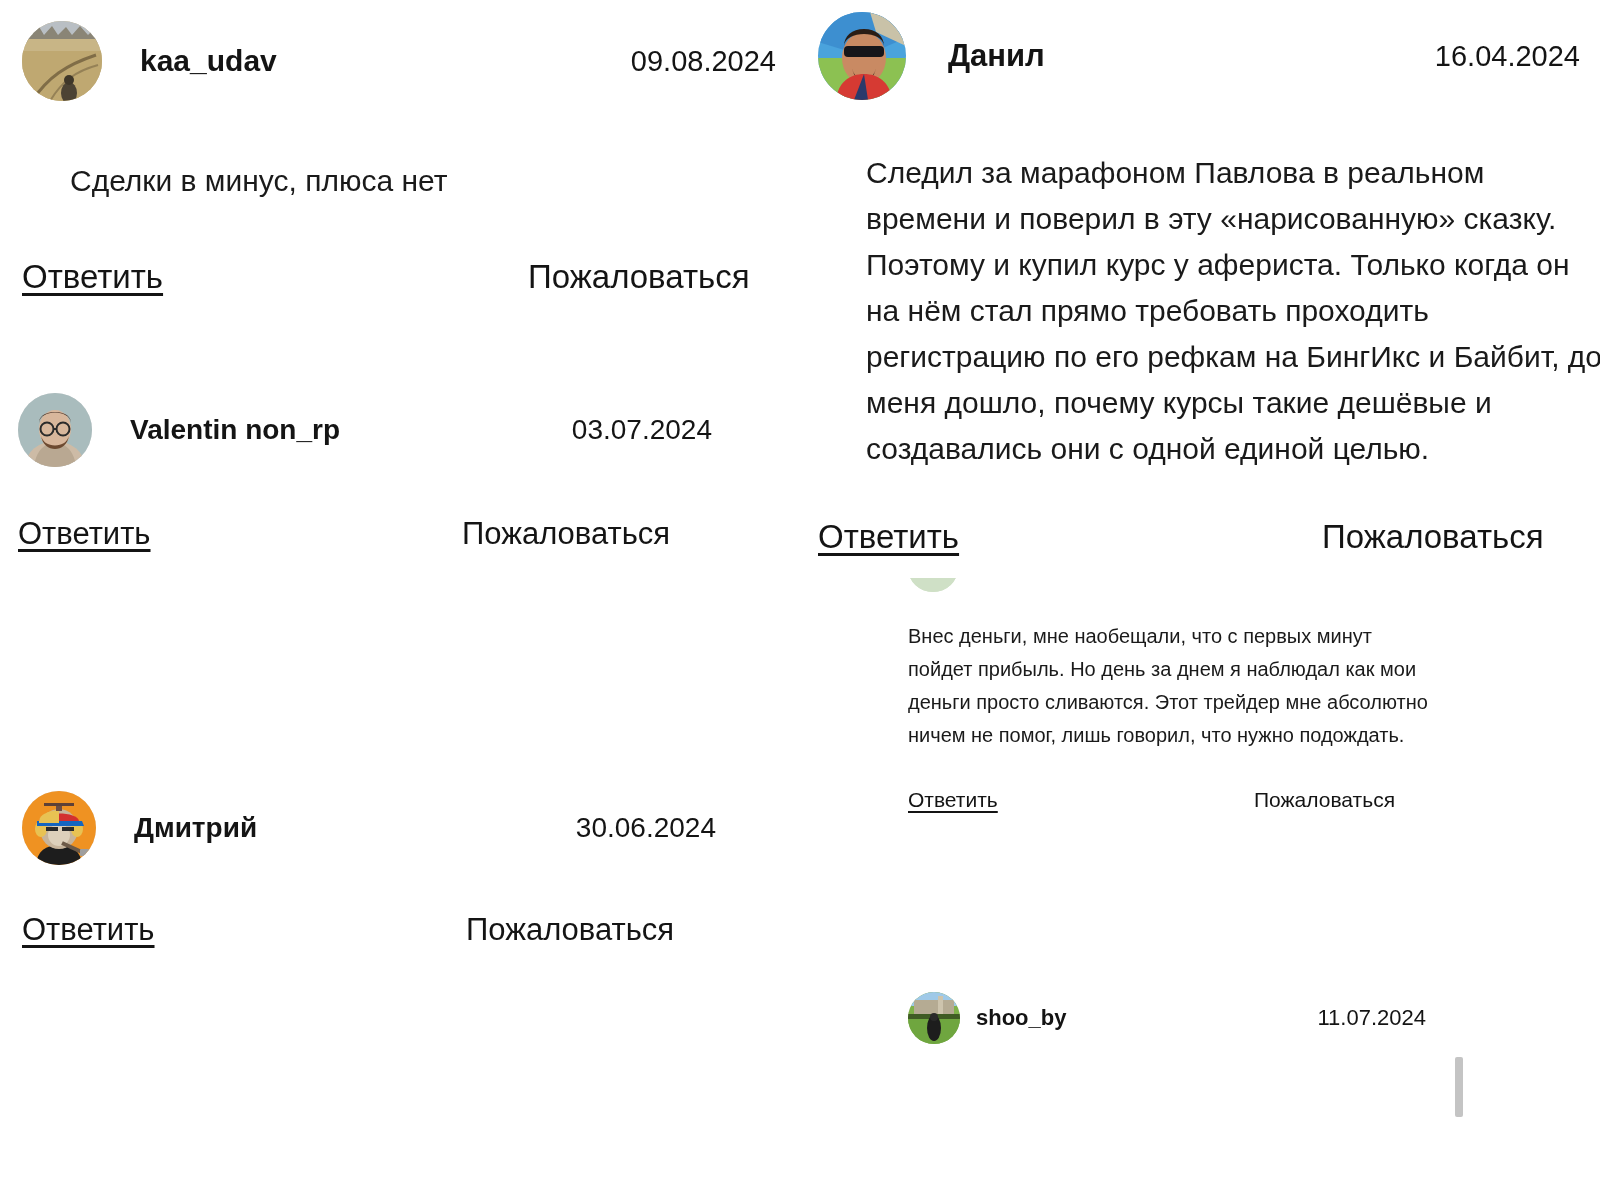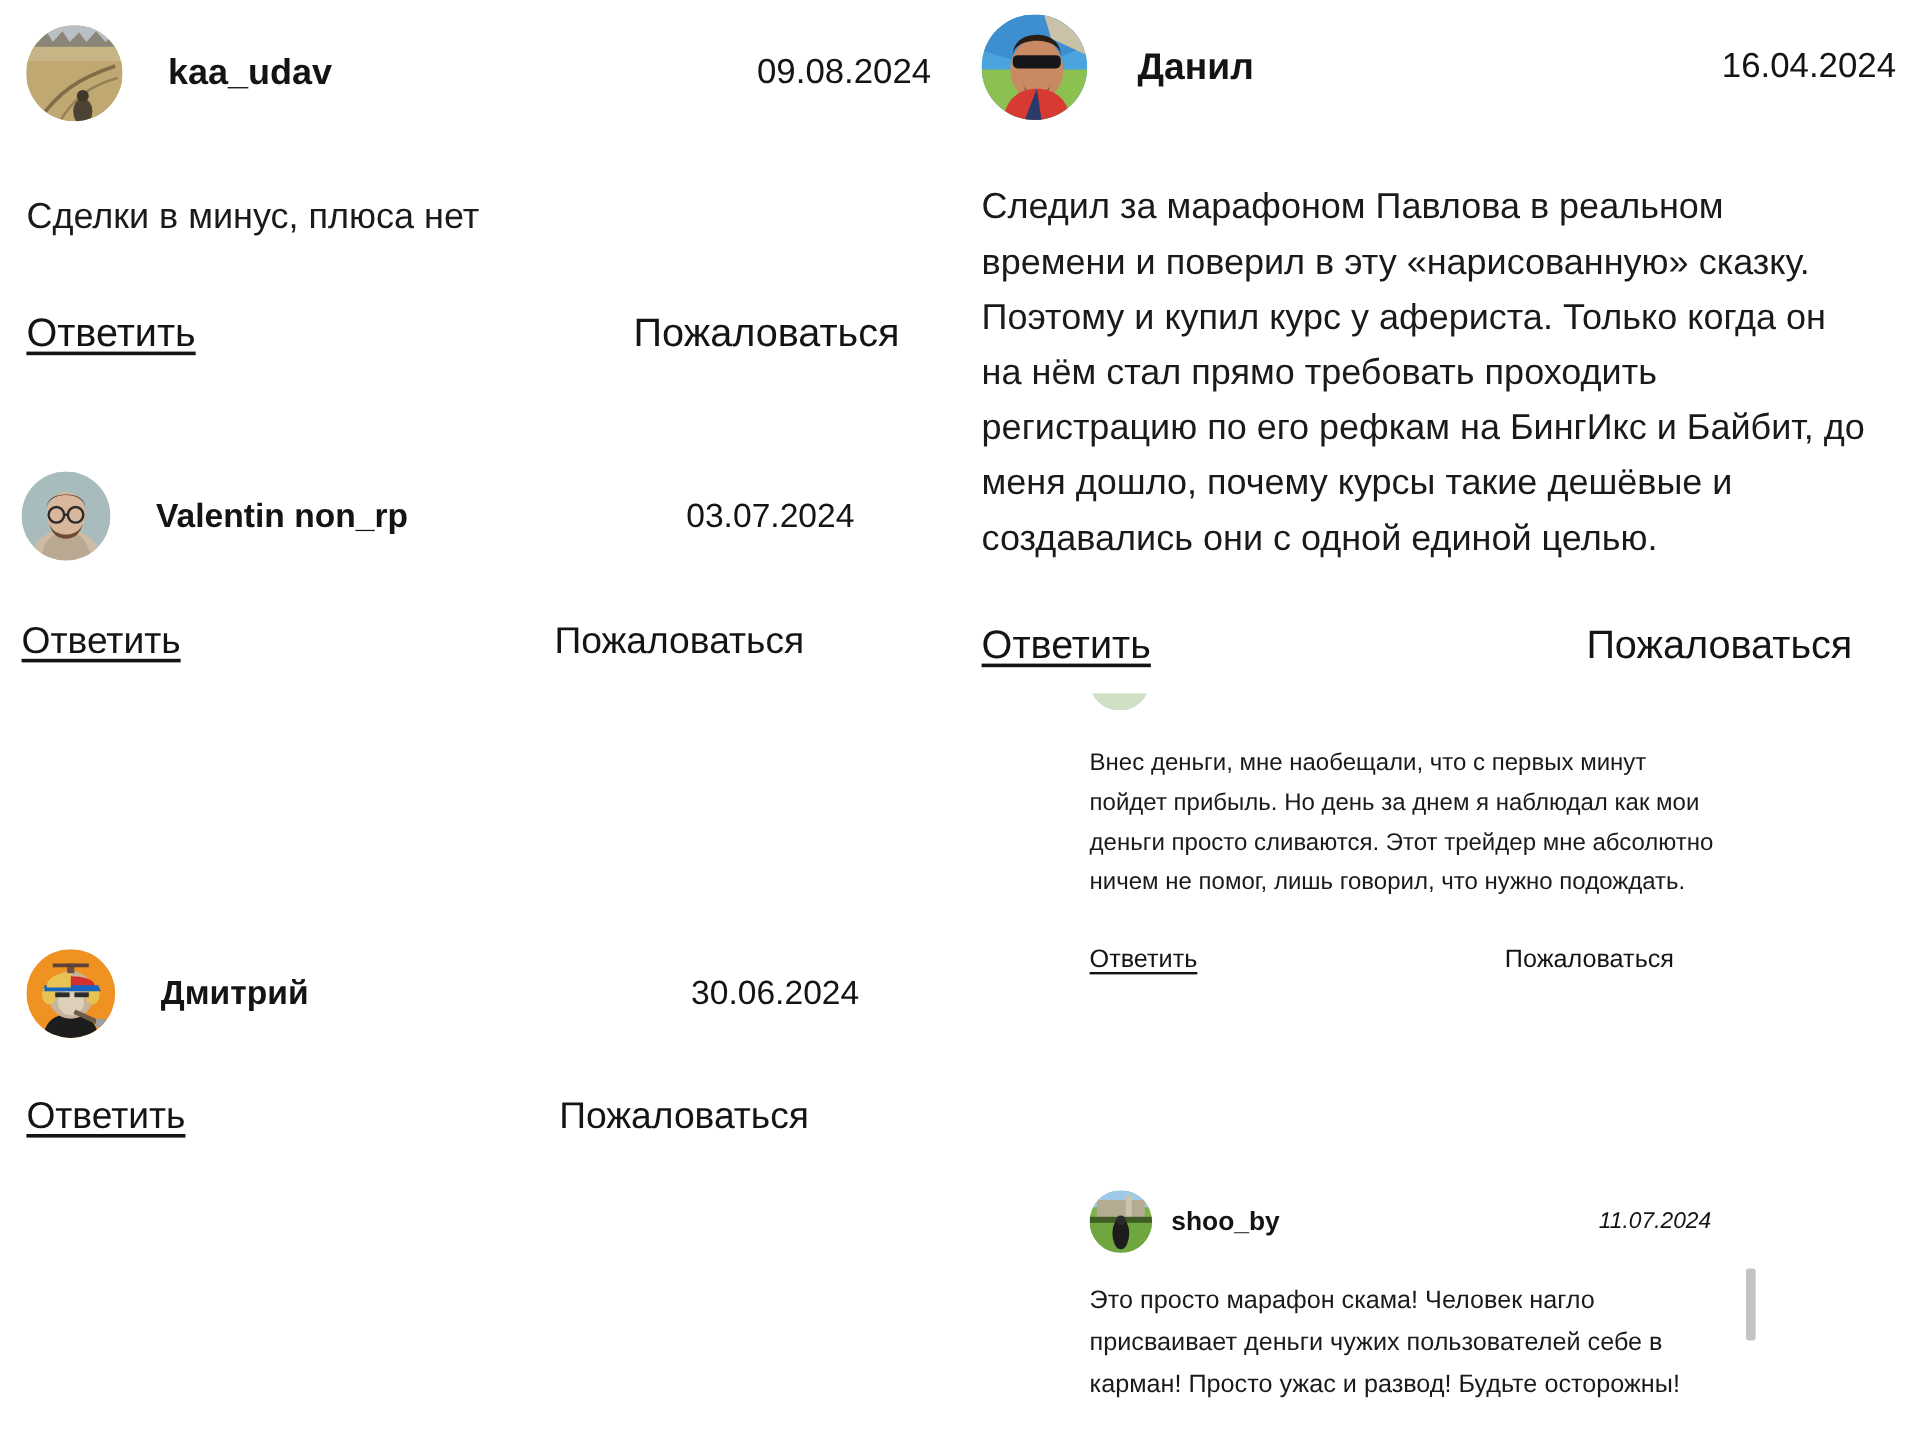--- a/index.html
+++ b/index.html
@@ -67,21 +67,21 @@
     white-space: nowrap;
     cursor: pointer;
   }
   .act-reply { text-decoration: underline; text-underline-offset: 5px; }
   .act-report { position: absolute; text-decoration: none; }
 
   
   .lg .avatar { width: 80px; height: 80px; }
   .lg .author { font-size: 30px; margin-left: 38px; }
   .lg .date   { font-size: 29px; }
-  .lg .body-text { font-size: 30px; line-height: 45px; }
+  .lg .body-text { font-size: 30px; line-height: 45px; margin-left: 48px; }
   .lg .act { font-size: 33px; }
 
   
   .sm .avatar { width: 44px; height: 44px; }
   .sm .author { font-size: 20px; margin-left: 26px; }
   .sm .date   { font-size: 19px; }
   .sm .body-text { font-size: 20px; line-height: 32px; }
   .sm .act { font-size: 21px; }
   .sm .act-reply { text-underline-offset: 4px; }
 
@@ -253,22 +253,21 @@
             <rect x="0" y="0" width="52" height="14" fill="#9fc9e8"></rect>
             <rect x="6" y="8" width="40" height="16" fill="#b5ab93"></rect>
             <rect x="30" y="4" width="5" height="20" fill="#cdc4ad"></rect>
             <rect x="0" y="24" width="52" height="28" fill="#6fa63f"></rect>
             <rect x="0" y="22" width="52" height="5" fill="#3f5c24"></rect>
             <ellipse cx="26" cy="36" rx="7" ry="13" fill="#1d1d1d"></ellipse>
             <circle cx="26" cy="25" r="4" fill="#2a2a2a"></circle>
           </svg>
         </div>
         <div class="author" style="font-size:22px; margin-left:16px;">shoo_by</div>
-        <div class="date" style="right:12px; top:50%; transform:translateY(-50%); font-size:19px;font-style:italic;">11.07.2024</div>
-      </div>
-      <div class="body-text" style="margin-top:20px; width:530px; font-size:21px; line-height:35px;">Это просто марафон скама! Человек нагло присваивает деньги чужих пользователей себе в карман! Просто ужас и развод! Будьте осторожны!</div>
+        <div class="date" style="right:12px; top:50%; transform:translateY(-50%); font-size:22px;">11.07.2024</div>
+      </div>
     </div>
 
     <div class="scrollbar-thumb" style="left:655px; top:1057px; width:8px; height:60px;"></div>
 
   </div>
 
 </div>
 
 </body></html>

